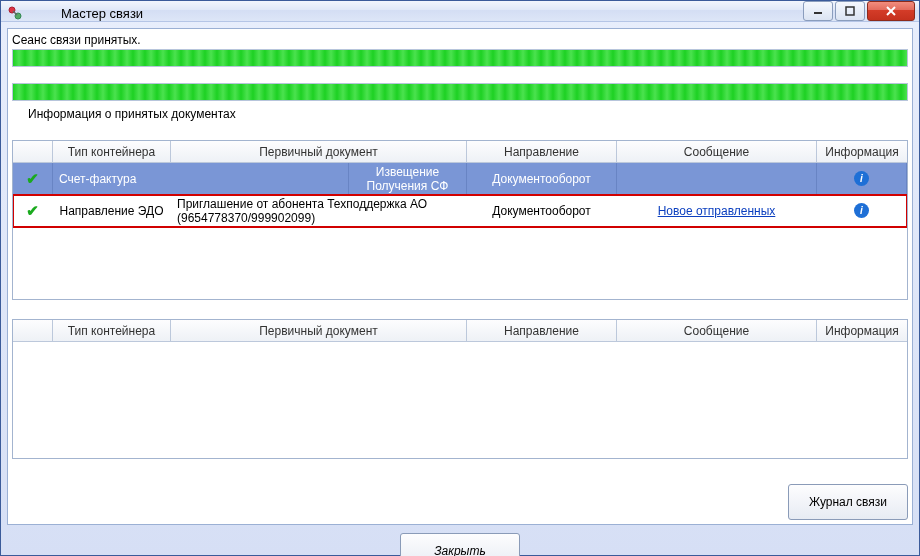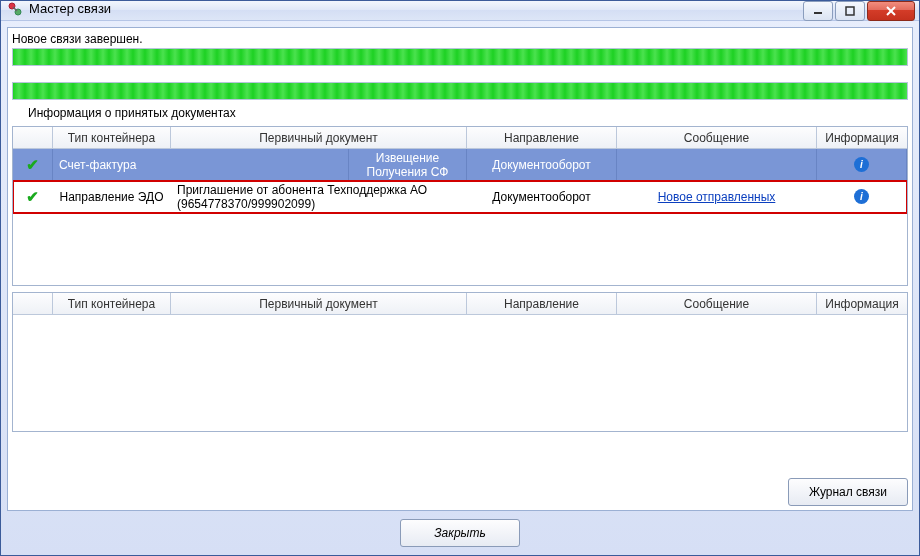--- a/index.html
+++ b/index.html
@@ -6,24 +6,25 @@
 body { background: #d6dff5; padding: 0; width: 920px; height: 556px; overflow: hidden; }
 
 .window {
   width: 920px; height: 556px;
   background: linear-gradient(to bottom, #e8eefc 0%, #d6dff5 100%);
   border: 1px solid #3b5b9a;
   display: flex; flex-direction: column;
 }
 
 .titlebar {
-  height: 20px; display: flex; align-items: flex-start;
+  height: 34px; display: flex; align-items: flex-end;
   background: linear-gradient(to bottom, #f2f6fd 0%, #e0e8f8 45%, #d4def4 46%, #dde6f7 100%);
   border-bottom: 1px solid #b5c5e6;
   padding: 0 4px 0 6px;
+  gap: 32px;
 }
 .titlebar .icon { width: 16px; height: 16px; margin-right: 6px; }
 .titlebar .title { flex: 1; color: #000; font-size: 13px; }
 .tb-buttons { display: flex; gap: 2px; }
 .tb-btn {
   width: 30px; height: 20px; border: 1px solid #8a9dbd;
   background: linear-gradient(to bottom, #f5f8fd 0%, #dbe4f3 100%);
   border-radius: 3px; display: flex; align-items: center; justify-content: center;
 }
 .tb-btn.close {
@@ -42,21 +43,21 @@
   padding: 4px 4px 2px 4px; color: #000; font-size: 12px;
 }
 .progress {
   height: 18px; margin: 0 4px 4px 4px; border: 1px solid #b7c5db;
   background-image: repeating-linear-gradient(90deg, #1dd123 0px, #4be24f 6px, #1dd123 12px);
 }
 
 .grid-label { padding: 2px 20px; color: #000; }
 
 .grid-wrap {
-  margin: 4px 4px; border: 1px solid #a3b4cf; background: #fff;
+  margin: 17px 4px; border: 1px solid #a3b4cf; background: #fff;
   display: flex; flex-direction: column; position: relative;
 }
 .grid-wrap.top { height: 160px; }
 .grid-wrap.bottom { height: 140px; margin-top: 2px; }
 
 .grid-header { display: flex; height: 22px; background: linear-gradient(to bottom, #fdfdfe 0%, #eef1f6 100%); border-bottom: 1px solid #bcc8db; }
 .grid-header .gh {
   border-right: 1px solid #bcc8db; display: flex; align-items: center; justify-content: center;
   color: #333; font-size: 12px; overflow: hidden;
 }
@@ -87,21 +88,21 @@
 .check-icon { color: #1aaa1e; font-weight: bold; font-size: 15px; }
 .info-badge {
   width: 15px; height: 15px; border-radius: 50%; background: #1e6fd6; color: #fff;
   display: flex; align-items: center; justify-content: center; font-size: 10px; font-style: italic; font-weight: bold;
 }
 .link { color: #0b3fbf; text-decoration: underline; cursor: pointer; }
 
 .footer { display: flex; justify-content: flex-end; gap: 8px; padding: 8px 4px 4px; margin-top: auto; }
 .footer-outer { display: flex; justify-content: center; padding: 2px 8px 8px; font-style: italic; }
 .btn {
-  min-width: 120px; height: 28px; padding: 9px 16px;
+  min-width: 120px; height: 28px; padding: 17px 16px;
   background: linear-gradient(to bottom, #fdfdfe 0%, #e7ebf3 100%);
   border: 1px solid #8a9bb8; border-radius: 3px; color: #000;
   display: flex; align-items: center; justify-content: center; font-size: 12px;
 }
 </style>
 </head>
 <body>
 
 <div class="window">
 
@@ -129,21 +130,21 @@
           <svg width="12" height="12">
             <line x1="2" y1="2" x2="10" y2="10" stroke="#fff" stroke-width="2"></line>
             <line x1="10" y1="2" x2="2" y2="10" stroke="#fff" stroke-width="2"></line>
           </svg>
         </div>
     </div>
   </div>
 
   <div class="content">
 
-    <div class="section-label">Новое связи завершен.</div>
+    <div class="section-label">Сеанс связи принятых.</div>
     <div class="progress"></div>
     <div class="progress" style="margin-top:12px;"></div>
 
     <div class="grid-label">Информация о принятых документах</div>
     <div class="grid-wrap top">
       <div class="grid-header">
         <div class="gh col-status"></div>
         <div class="gh col-type">Тип контейнера</div>
         <div class="gh col-doc">Первичный документ</div>
         <div class="gh col-dir">Направление</div>

